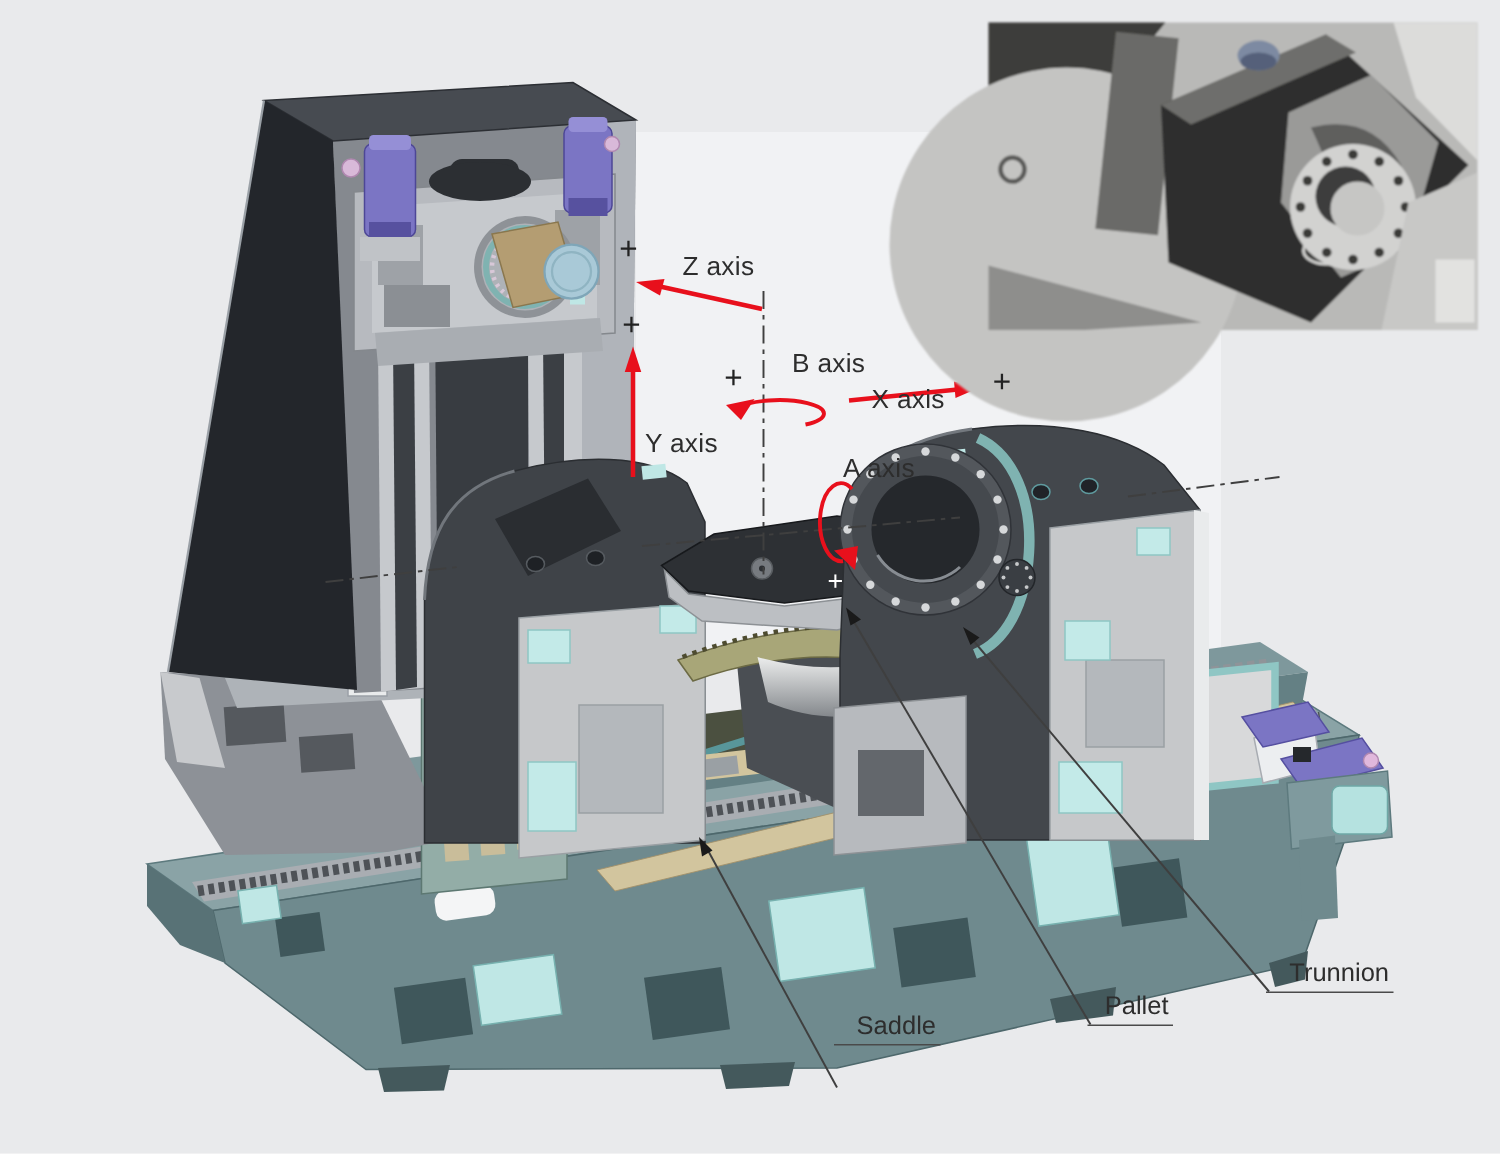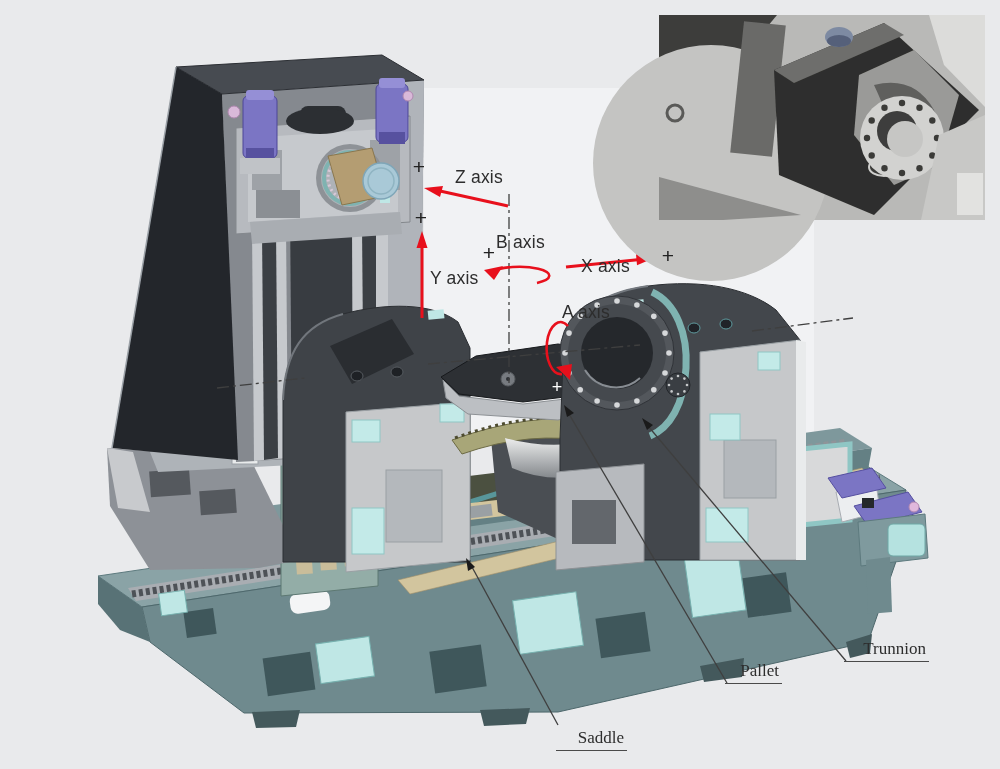--- a/index.html
+++ b/index.html
@@ -3,21 +3,21 @@
 <meta charset="utf-8">
 <style>
   html,body{margin:0;padding:0;}
   #stage{position:relative;width:1000px;height:769px;background:#e9eaec;overflow:hidden;
          font-family:"Liberation Sans", sans-serif;}
   svg{position:absolute;left:0;top:0;}
   .axis-label{position:absolute;font-size:17.5px;color:#2d2d2d;letter-spacing:.2px;white-space:nowrap;}
   .plus{position:absolute;font-size:21px;color:#222;transform:translate(-50%,-52%);font-weight:400;}
   .plus.white{color:#ffffff;font-size:18px;}
   .part-label{position:absolute;font-size:17px;color:#2d2d2d;text-align:right;
-              border-bottom:1.4px solid #4a4a4a;padding:0 3px 2px 10px;white-space:nowrap;font-family:Liberation Serif, serif;}
+              border-bottom:1.4px solid #4a4a4a;padding:0 3px 2px 10px;white-space:nowrap;}
 </style>
 </head>
 <body>
 
 <div id="stage">
 
 <svg width="1000" height="769" viewBox="0 0 1000 769">
   <defs>
     <linearGradient id="gradSilver" x1="0" y1="0" x2="0" y2="1">
       <stop offset="0" stop-color="#eceded"></stop>
@@ -307,28 +307,28 @@
       <polygon points="270,0 326,0 326,92 285,50" fill="#dcdcda"></polygon>
       <polygon points="280,120 326,100 326,205 262,205" fill="#c8c8c6"></polygon>
       <rect x="298" y="158" width="26" height="42" fill="#e2e2e0"></rect>
       <ellipse cx="180" cy="22" rx="14" ry="10" fill="#7d8aa2"></ellipse>
       <ellipse cx="180" cy="26" rx="12" ry="6" fill="#55607a"></ellipse>
     </g>
   </g>
 </svg>
 
 <div class="axis-label" style="left:455px;top:167px">Z axis</div>
-<div class="axis-label" style="left:430px;top:268px">Y axis</div>
+<div class="axis-label" style="left:430px;top:285px">Y axis</div>
 <div class="axis-label" style="left:581px;top:256px">X axis</div>
-<div class="axis-label" style="left:496px;top:232px">B axis</div>
+<div class="axis-label" style="left:528px;top:232px">B axis</div>
 <div class="axis-label" style="left:562px;top:302px">A axis</div>
 
 <div class="plus" style="left:419px;top:167px">+</div>
 <div class="plus" style="left:421px;top:218px">+</div>
 <div class="plus" style="left:668px;top:256px">+</div>
 <div class="plus" style="left:489px;top:253px">+</div>
 <div class="plus white" style="left:557px;top:388px">+</div>
 
-<div class="part-label" style="left:556px;top:728px;min-width:58px">Saddle</div>
+<div class="part-label" style="left:556px;top:674px;min-width:58px">Saddle</div>
 <div class="part-label" style="left:725px;top:661px;min-width:44px">Pallet</div>
 <div class="part-label" style="left:844px;top:639px;min-width:72px">Trunnion</div>
 
 </div>
 
 </body></html>

